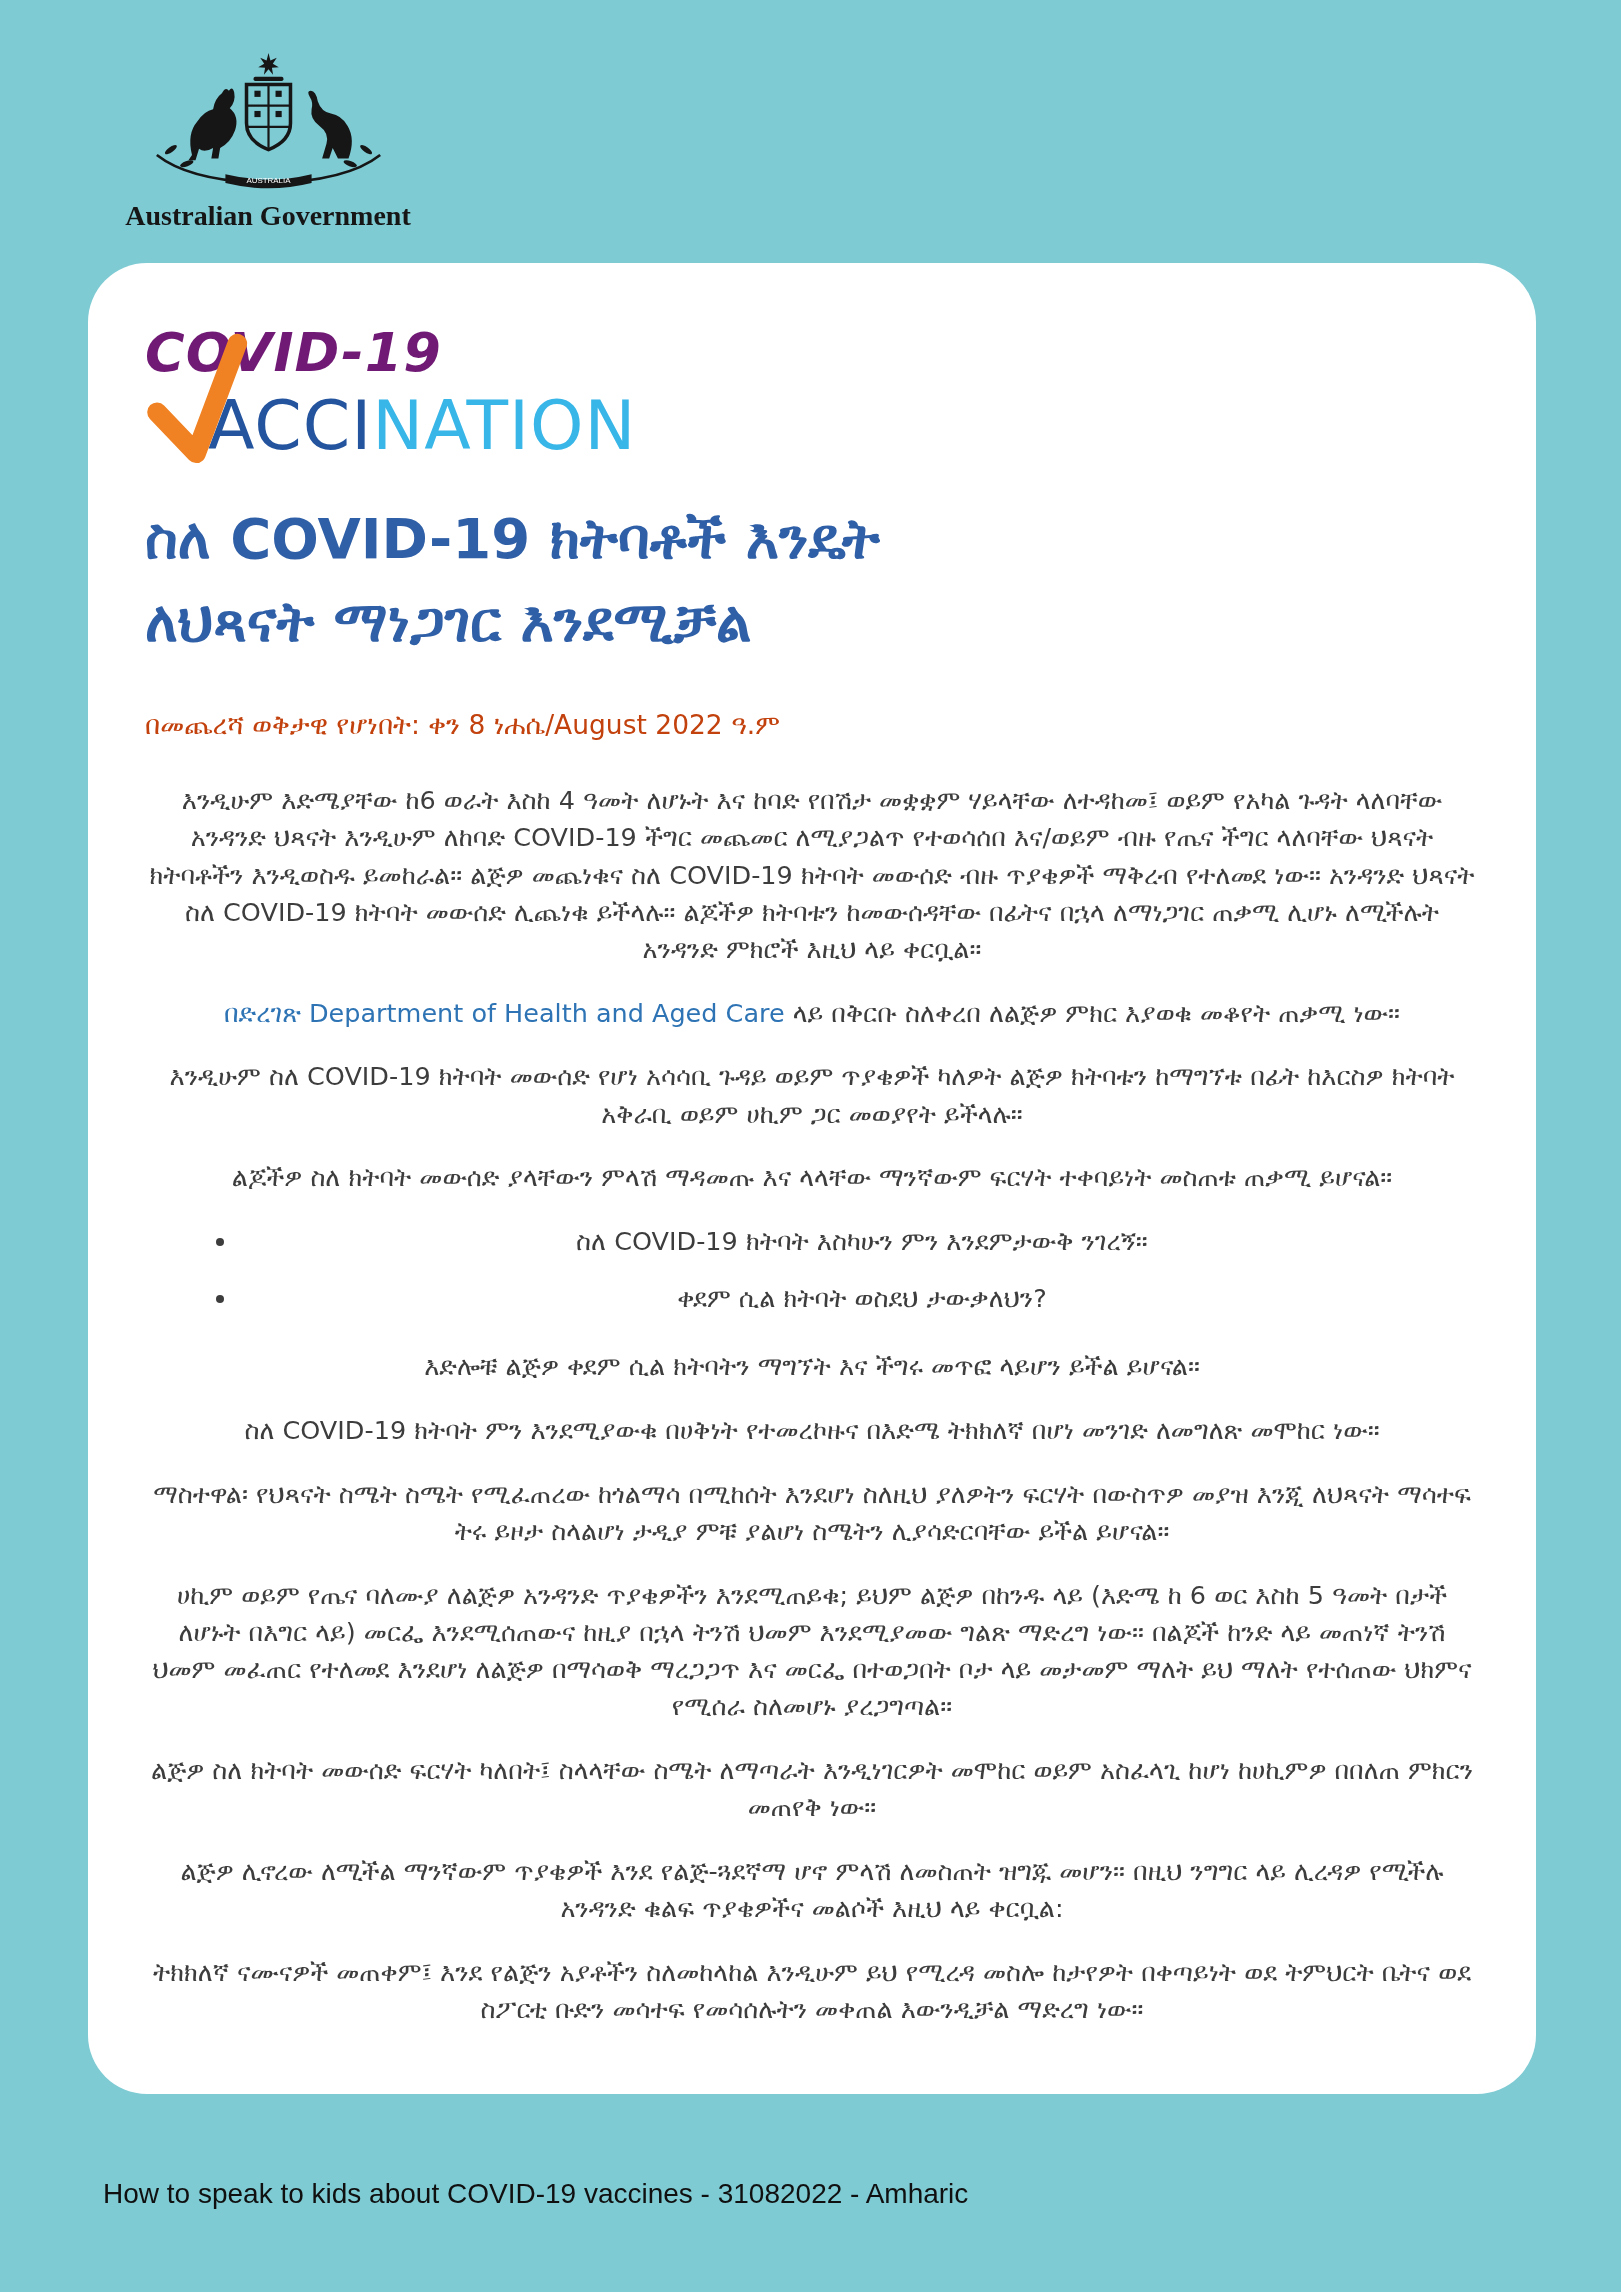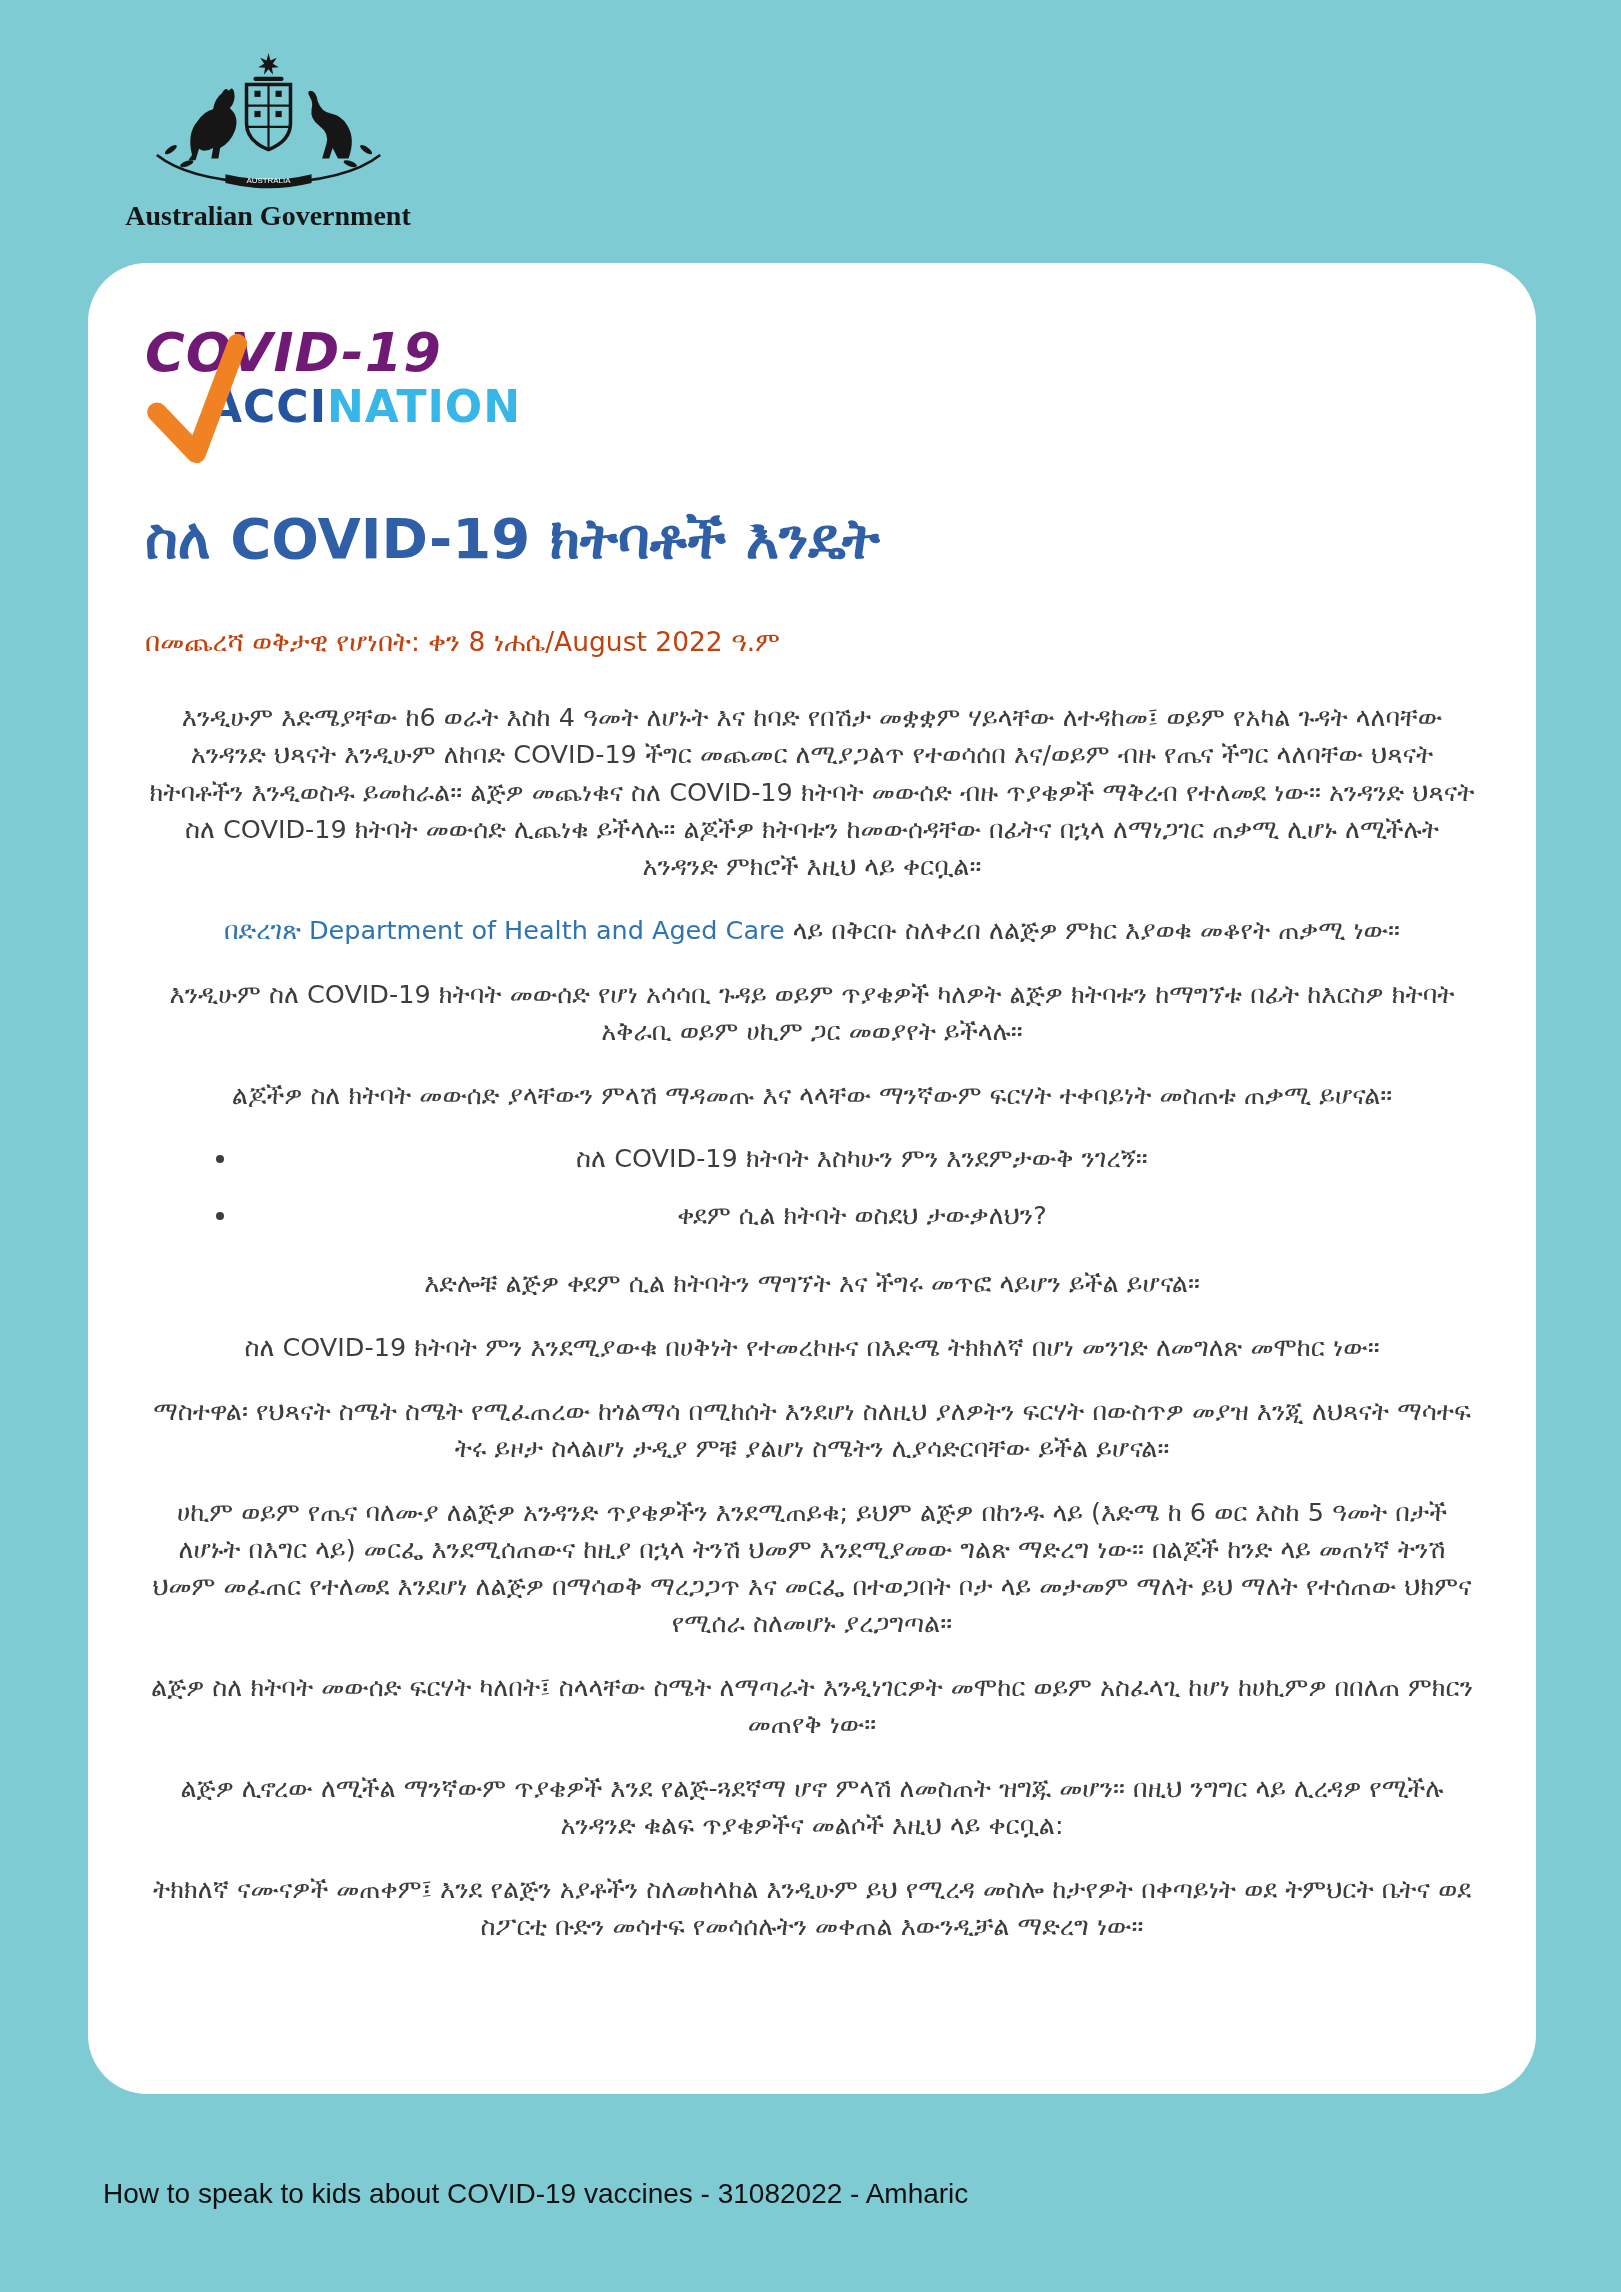--- a/index.html
+++ b/index.html
@@ -34,22 +34,22 @@
     overflow:hidden;
   }
   .card-inner{padding:63px 57px 0 57px;}
   
   .covid-logo{position:relative;height:145px;margin-bottom:27.4px;width:549px;}
   .logo-l1{
     font-size:54px;font-weight:800;line-height:1;
     color:#701a75;letter-spacing:1px;font-style:italic;
   }
   .logo-l2{
-    font-size:44px;font-weight:700;line-height:1;
-    margin-top:5px;padding-left:63px;
+    font-size:68px;font-weight:400;line-height:1;
+    margin-top:12px;padding-left:63px;
     color:#24549e;letter-spacing:1px;
   }
   .logo-l2 .nation{color:#38b6e8;}
   .logo-check{position:absolute;left:2px;top:2px;}
   
   .doc-title{
     margin-top:9px;
     font-size:56px;font-weight:700;
     line-height:1.48;
     color:#2f5fa6;
@@ -133,20 +133,21 @@
       <div class="logo-l2">
         <span class="acci">ACCI</span><span class="nation">NATION</span>
       </div>
       <svg class="logo-check" width="114" height="139" viewBox="0 0 116 142">
         <path d="M10 86 L50 128 L92 16" fill="none" stroke="#f08223" stroke-width="20" stroke-linecap="round" stroke-linejoin="round"></path>
       </svg>
     </div>
 
     <div class="doc-title">
       <div>ስለ COVID-19 ክትባቶች እንዴት</div>
+      <div>ለህጻናት ማነጋገር እንደሚቻል</div>
     </div>
 
     <div class="doc-date">በመጨረሻ ወቅታዊ የሆነበት: ቀን 8 ነሐሴ/August 2022 ዓ.ም</div>
 
     <div class="doc-body">
       <p>እንዲሁም እድሜያቸው ከ6 ወራት እስከ 4 ዓመት ለሆኑት እና ከባድ የበሽታ መቋቋም ሃይላቸው ለተዳከመ፤ ወይም የአካል ጉዳት ላለባቸው አንዳንድ ህጻናት እንዲሁም ለከባድ COVID-19 ችግር መጨመር ለሚያጋልጥ የተወሳሰበ እና/ወይም ብዙ የጤና ችግር ላለባቸው ህጻናት ክትባቶችን እንዲወስዱ ይመከራል። ልጅዎ መጨነቁና ስለ COVID-19 ክትባት መውሰድ ብዙ ጥያቄዎች ማቅረብ የተለመደ ነው። አንዳንድ ህጻናት ስለ COVID-19 ክትባት መውሰድ ሊጨነቁ ይችላሉ። ልጆችዎ ክትባቱን ከመውሰዳቸው በፊትና በኋላ ለማነጋገር ጠቃሚ ሊሆኑ ለሚችሉት አንዳንድ ምክሮች እዚህ ላይ ቀርቧል።</p>
 
       <p><span class="doc-link">በድረገጽ Department of Health and Aged Care</span><span> ላይ በቅርቡ ስለቀረበ ለልጅዎ ምክር እያወቁ መቆየት ጠቃሚ ነው።</span></p>
 
       <p>እንዲሁም ስለ COVID-19 ክትባት መውሰድ የሆነ አሳሳቢ ጉዳይ ወይም ጥያቄዎች ካለዎት ልጅዎ ክትባቱን ከማግኘቱ በፊት ከእርስዎ ክትባት አቅራቢ ወይም ሀኪም ጋር መወያየት ይችላሉ።</p>

